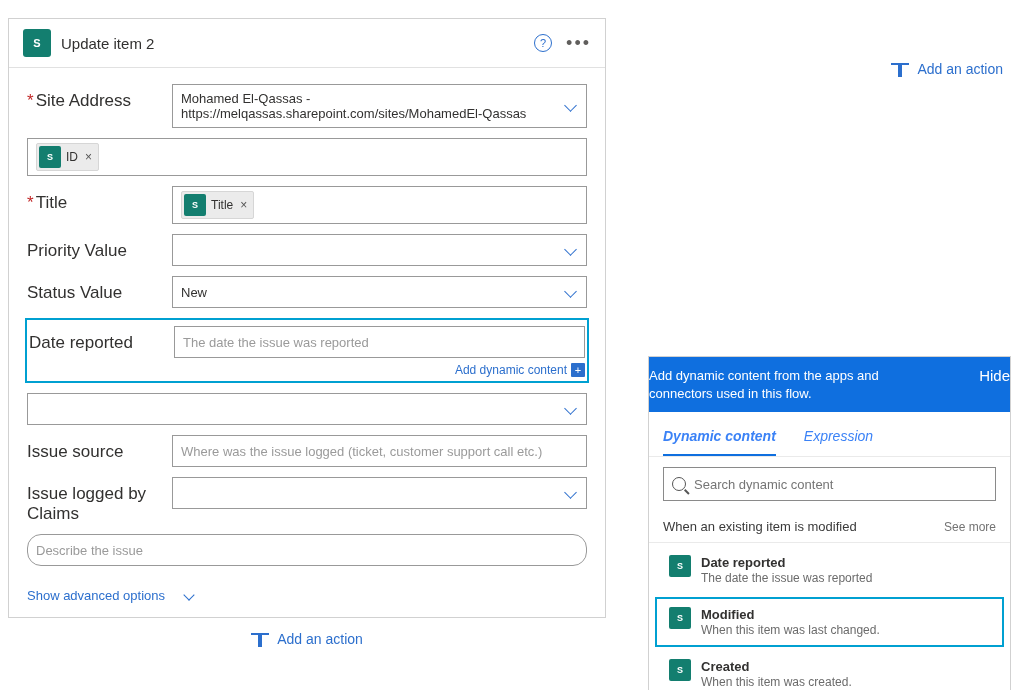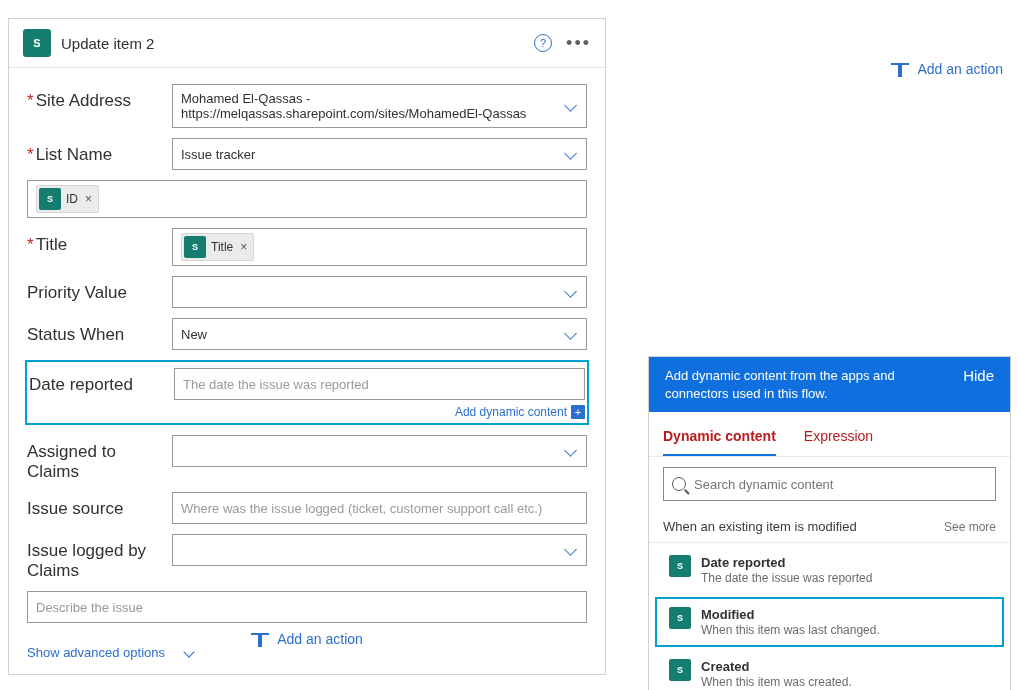--- a/index.html
+++ b/index.html
@@ -64,26 +64,26 @@
   .add-action-icon::after { content:""; position:absolute; left:7px; top:3px; width:4px; height:14px; border-left:2px solid #2c6fcd; border-right:2px solid #2c6fcd; border-bottom:2px solid #2c6fcd; box-sizing:border-box; }
   .right-add-action {
     position: absolute; right: 16px; top: 60px; display: inline-flex; align-items: center; gap: 8px; color: #2c6fcd; cursor: pointer; font-size: 14px;
   }
 
   
   .dc-panel {
     position: absolute; left: 648px; top: 356px; width: 363px; border: 1px solid #d1d1d1; background: #fff;
   }
   .dc-banner {
-    background: #0f6fdf; color: #fff; padding: 10px 16px; font-size: 13px; display: flex; justify-content: space-between; align-items: flex-start;
+    background: #0f6fdf; color: #fff; padding: 10px 0; font-size: 13px; display: flex; justify-content: space-between; align-items: flex-start;
   }
   .dc-banner-text { max-width: 275px; line-height: 1.35; }
   .dc-hide { cursor: pointer; font-size: 15px; }
   .dc-tabs { display: flex; gap: 28px; padding: 8px 14px 0 14px; border-bottom: 1px solid #eaeaea; }
-  .dc-tab { padding: 8px 0 10px 0; font-size: 14px; cursor: pointer; border-bottom: 2px solid transparent; color: #b91c1c; }
+  .dc-tab { padding: 8px 0 10px 0; font-size: 14px; cursor: pointer; border-bottom: 2px solid transparent; color: #3b82f6; font-style: italic; }
   .dc-tab.active { border-bottom-color: #0f6fdf; font-weight: 600; }
   .dc-search-wrap { padding: 10px 14px; }
   .dc-search {
     border: 1px solid #8a8a8a; height: 34px; display: flex; align-items: center; padding: 0 8px; gap: 8px; background:#fff;
   }
   .dc-search .mag { width: 14px; height: 14px; border: 1.5px solid #555; border-radius: 50%; position: relative; }
   .dc-search .mag::after { content:""; position:absolute; width:6px; height:1.5px; background:#555; right:-5px; bottom:-2px; transform:rotate(45deg); }
   .dc-search input { border: none; outline: none; flex: 1; font-size: 13px; color: #555; background:transparent; }
   .dc-section { display: flex; justify-content: space-between; align-items: center; padding: 8px 14px; font-size: 13px; color: #3a3a3a; border-bottom: 1px solid #eaeaea; }
   .dc-seemore { color: #737373; cursor: pointer; font-size: 12px; }
@@ -119,29 +119,20 @@
       <div class="form-field">
         <div class="field-box tall">
           <div>Mohamed El-Qassas -</div>
           <div>https://melqassas.sharepoint.com/sites/MohamedEl-Qassas</div>
           <span class="chev-down"></span>
         </div>
       </div>
     </div>
 
     
-    <div class="form-row">
-      <div class="form-label"><span class="req">*</span><span>List Name</span></div>
-      <div class="form-field">
-        <div class="field-box">
-          <span>Issue tracker</span>
-          <span class="chev-down"></span>
-        </div>
-      </div>
-    </div>
 
     
     <div class="form-row">
       <div class="form-field">
         <div class="field-box" style="padding:4px 8px;">
           <span class="token">
             <span class="sp-mini">S</span>
             <span>ID</span>
             <span class="x">×</span>
           </span>
@@ -169,21 +160,21 @@
       <div class="form-field">
         <div class="field-box">
           <span></span>
           <span class="chev-down"></span>
         </div>
       </div>
     </div>
 
     
     <div class="form-row">
-      <div class="form-label"><span>Status When</span></div>
+      <div class="form-label"><span>Status Value</span></div>
       <div class="form-field">
         <div class="field-box">
           <span>New</span>
           <span class="chev-down"></span>
         </div>
       </div>
     </div>
 
     
     <div class="highlight-group">
@@ -198,21 +189,20 @@
               <span>Add dynamic content</span>
               <span class="plus-badge">+</span>
             </span>
           </div>
         </div>
       </div>
     </div>
 
     
     <div class="form-row">
-      <div class="form-label"><span>Assigned to Claims</span></div>
       <div class="form-field">
         <div class="field-box">
           <span class="chev-down"></span>
         </div>
       </div>
     </div>
 
     
     <div class="form-row">
       <div class="form-label"><span>Issue source</span></div>
@@ -229,21 +219,21 @@
       <div class="form-field">
         <div class="field-box">
           <span class="chev-down"></span>
         </div>
       </div>
     </div>
 
     
     <div class="form-row">
       <div class="form-field">
-        <div class="field-box" style="padding-right:8px;">
+        <div class="field-box" style="padding-right:8px;border-radius:14px;">
           <span class="placeholder">Describe the issue</span>
         </div>
       </div>
     </div>
 
     <div class="adv-link">
       <span>Show advanced options</span>
       <span class="adv-chev"></span>
     </div>
 

